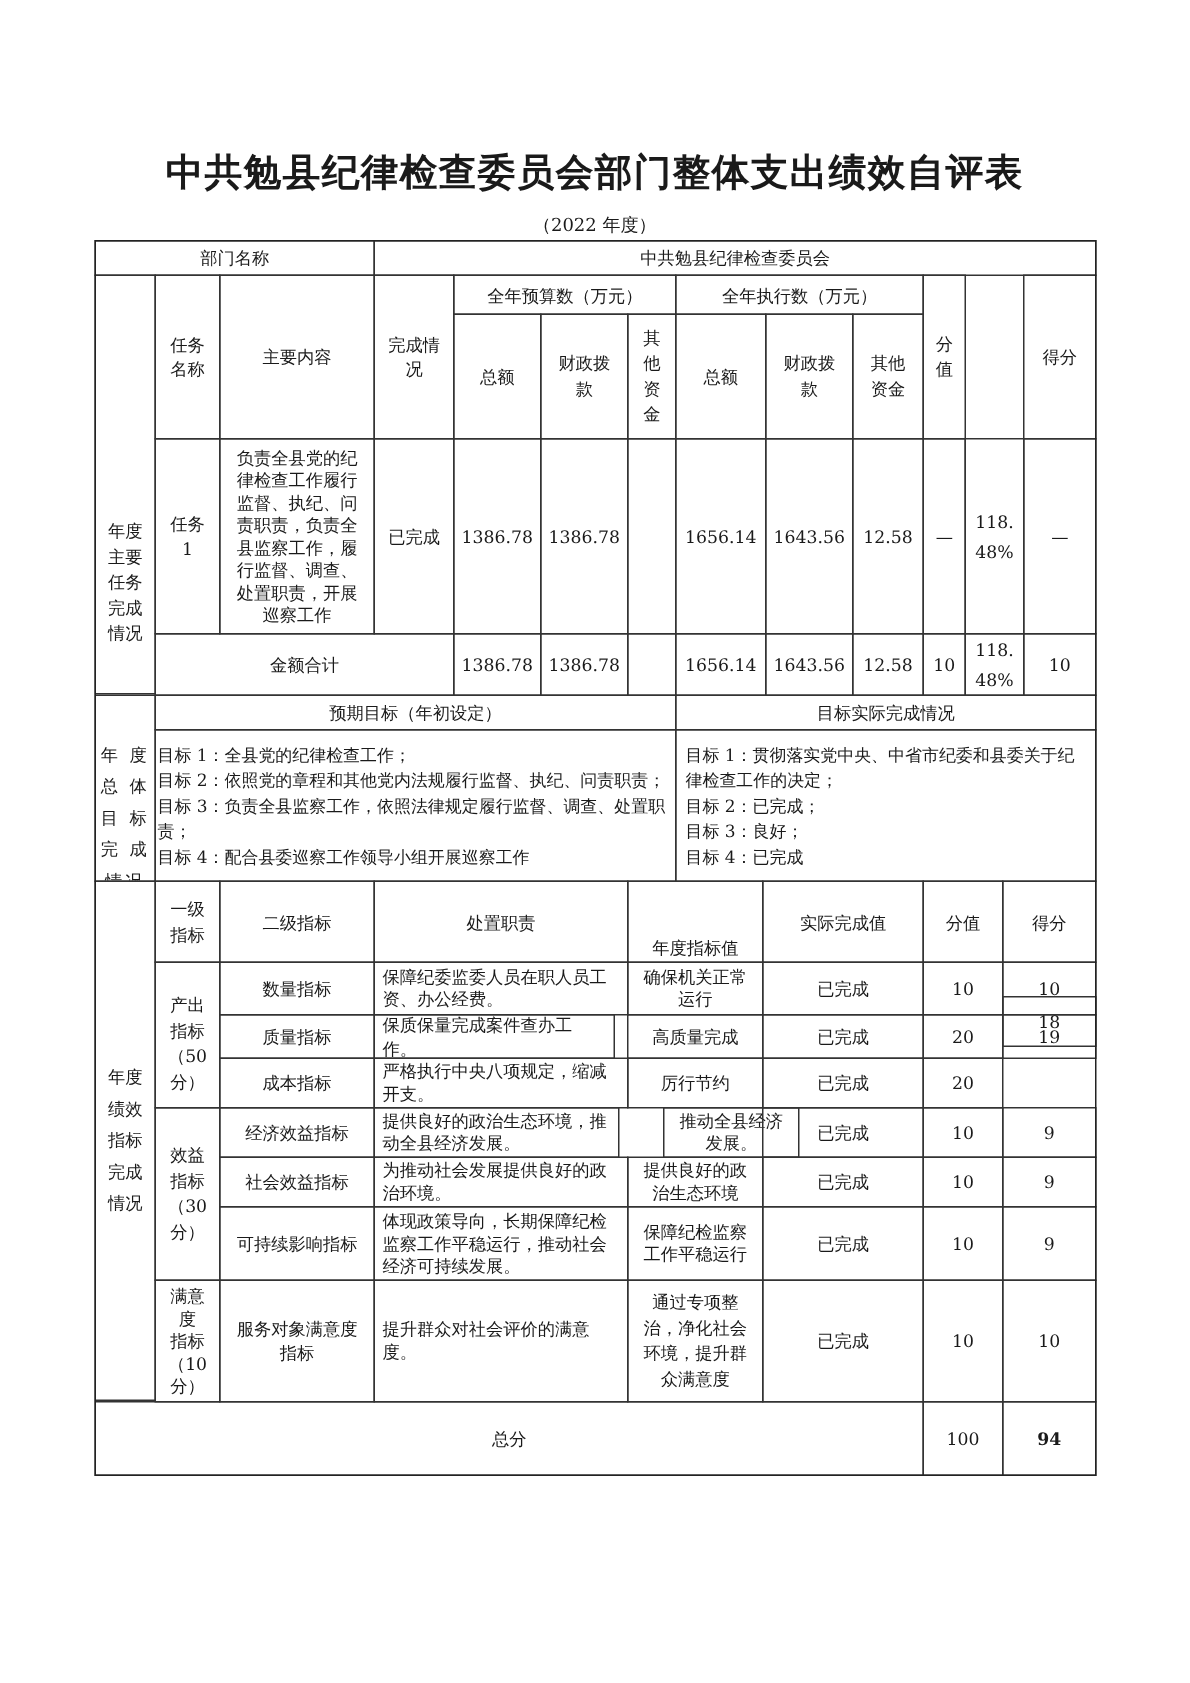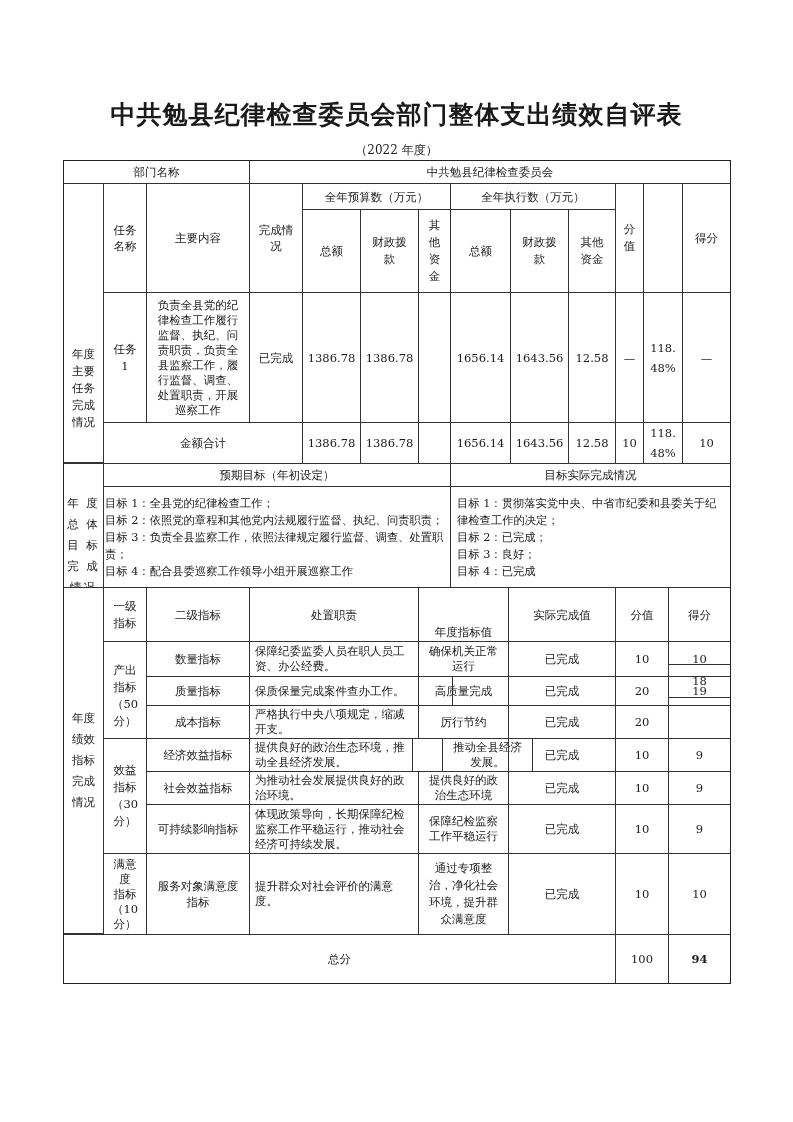--- a/index.html
+++ b/index.html
@@ -247,21 +247,21 @@
   <div class="c" style="left:615px;top:641px;width:54px;height:36px;">
       <span>10</span>
     </div>
   <div class="c" style="left:668px;top:641px;width:63px;height:36px;">
       <span>10</span>
     </div>
 
   <div class="c" style="left:146px;top:676px;width:104px;height:30px;">
       <span>质量指标</span>
     </div>
-  <div class="c left" style="left:249px;top:676px;width:204px;height:30px;padding:4px 5px;">
+  <div class="c left" style="left:249px;top:676px;width:161px;height:30px;padding:4px 5px;">
       <span>保质保量完成案件查办工作。</span>
     </div>
   <div class="c" style="left:418px;top:676px;width:91px;height:30px;">
       <span class="block">高质量完成</span>
     </div>
   <div class="c" style="left:508px;top:676px;width:108px;height:30px;">
       <span>已完成</span>
     </div>
   <div class="c" style="left:615px;top:676px;width:54px;height:30px;">
       <span>20</span>

